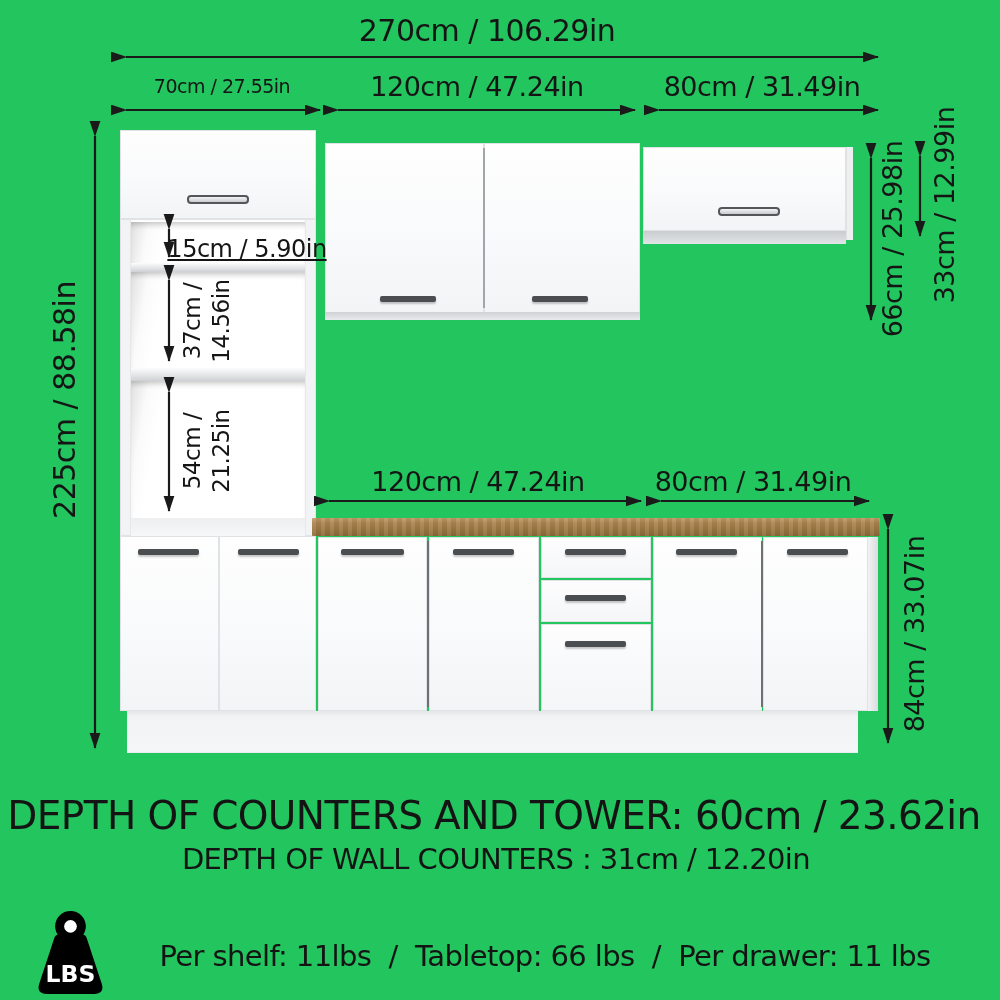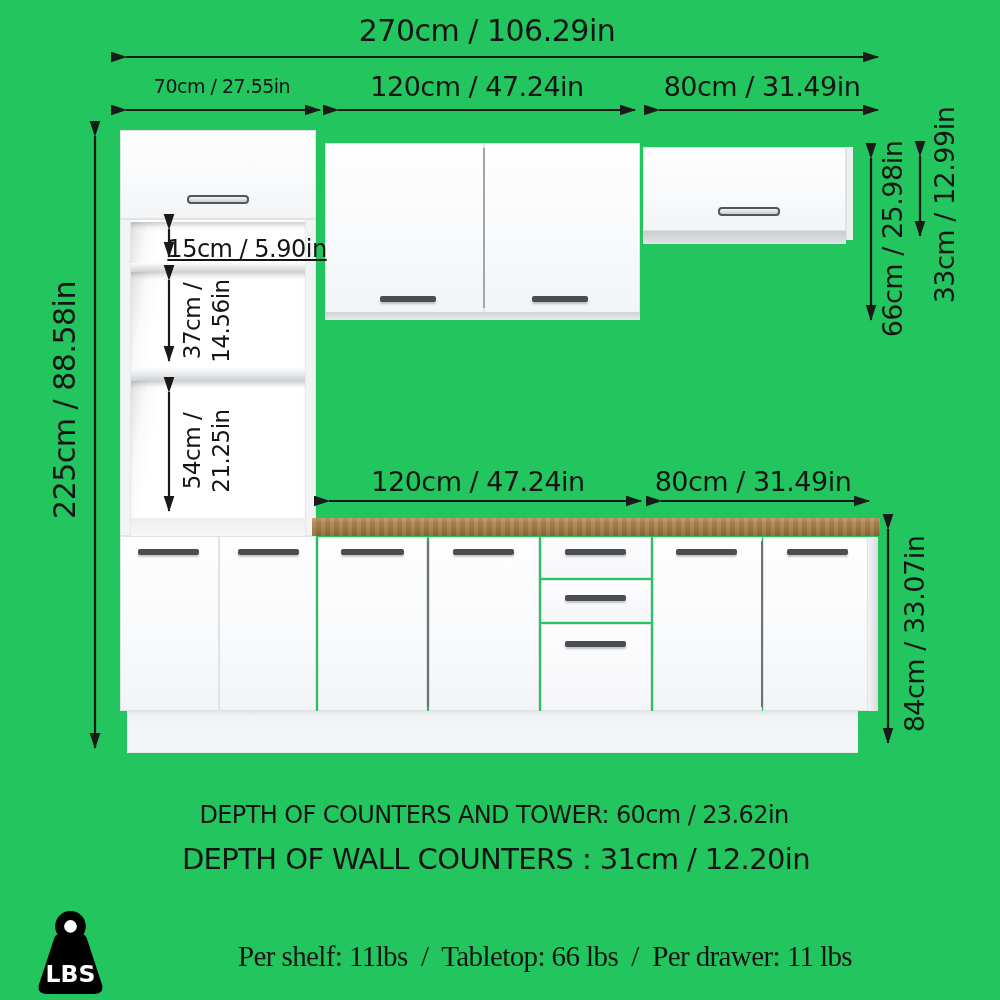--- a/index.html
+++ b/index.html
@@ -133,24 +133,24 @@
   <div class="vlabel" style="left:192px;top:451px;font-size:23px;">54cm /</div>
   <div class="vlabel" style="left:221px;top:451px;font-size:23px;">21.25in</div>
 
   <div class="vlabel" style="left:892px;top:239px;font-size:27px;">66cm / 25.98in</div>
   <div class="vlabel" style="left:944px;top:205px;font-size:27px;">33cm / 12.99in</div>
   <div class="vlabel" style="left:914px;top:634px;font-size:27px;">84cm / 33.07in</div>
 
   <div class="hlabel" style="left:478px;top:481px;font-size:27px;">120cm / 47.24in</div>
   <div class="hlabel" style="left:753px;top:481px;font-size:27px;">80cm / 31.49in</div>
 
-  <div class="note" style="left:494px;top:815px;font-size:24px;">DEPTH OF COUNTERS AND TOWER: 60cm / 23.62in</div>
+  <div class="note" style="left:494px;top:815px;font-size:39px;">DEPTH OF COUNTERS AND TOWER: 60cm / 23.62in</div>
   <div class="note" style="left:496px;top:859px;font-size:29px;">DEPTH OF WALL COUNTERS : 31cm / 12.20in</div>
 
   <svg style="position:absolute;left:37px;top:910px;" width="68" height="88" viewBox="0 0 66 86">
     <circle cx="32.5" cy="16" r="15" fill="#000000"></circle>
     <circle cx="32.5" cy="16" r="6.2" fill="#ffffff"></circle>
     <path d="M21,24 H44 C46.2,24 47.8,25.5 48.4,27.6 L63.2,72.5 C65,78.8 61.8,82 55.8,82 H9.2 C3.2,82 0,78.8 1.8,72.5 L16.6,27.6 C17.2,25.5 18.8,24 21,24 Z" fill="#000000"></path>
     <text x="32.5" y="70" text-anchor="middle" fill="#ffffff" font-size="23" font-weight="bold" font-family="DejaVu Sans, Liberation Sans, sans-serif">LBS</text>
   </svg>
-  <div class="note" style="left:545px;top:956px;font-size:29px;font-family:Liberation Serif, serif;">Per shelf: 11lbs  /  Tabletop: 66 lbs  /  Per drawer: 11 lbs</div>
+  <div class="note" style="left:545px;top:956px;font-size:29px;">Per shelf: 11lbs  /  Tabletop: 66 lbs  /  Per drawer: 11 lbs</div>
 
 </div>
 
 </body></html>

